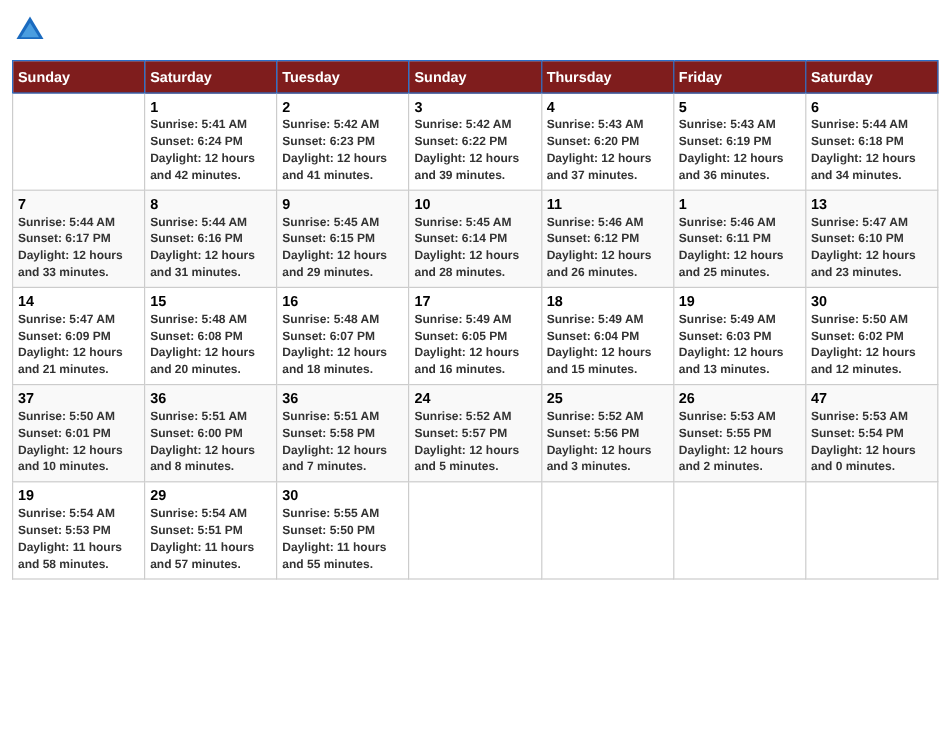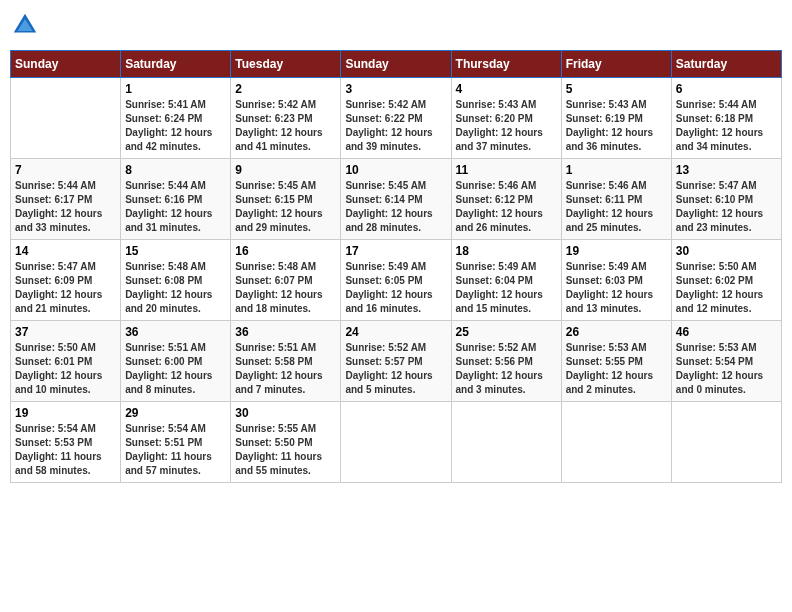--- a/index.html
+++ b/index.html
@@ -308,21 +308,21 @@
 and 3 minutes.</div>
         </td>
         <td>
           <div class="day-number">26</div>
           <div class="day-info" style="white-space: pre-line;">Sunrise: 5:53 AM
 Sunset: 5:55 PM
 Daylight: 12 hours
 and 2 minutes.</div>
         </td>
         <td>
-          <div class="day-number">46</div>
+          <div class="day-number">47</div>
           <div class="day-info" style="white-space: pre-line;">Sunrise: 5:53 AM
 Sunset: 5:54 PM
 Daylight: 12 hours
 and 0 minutes.</div>
         </td>
       </tr>
       <tr>
         <td>
           <div class="day-number">19</div>
           <div class="day-info" style="white-space: pre-line;">Sunrise: 5:54 AM

